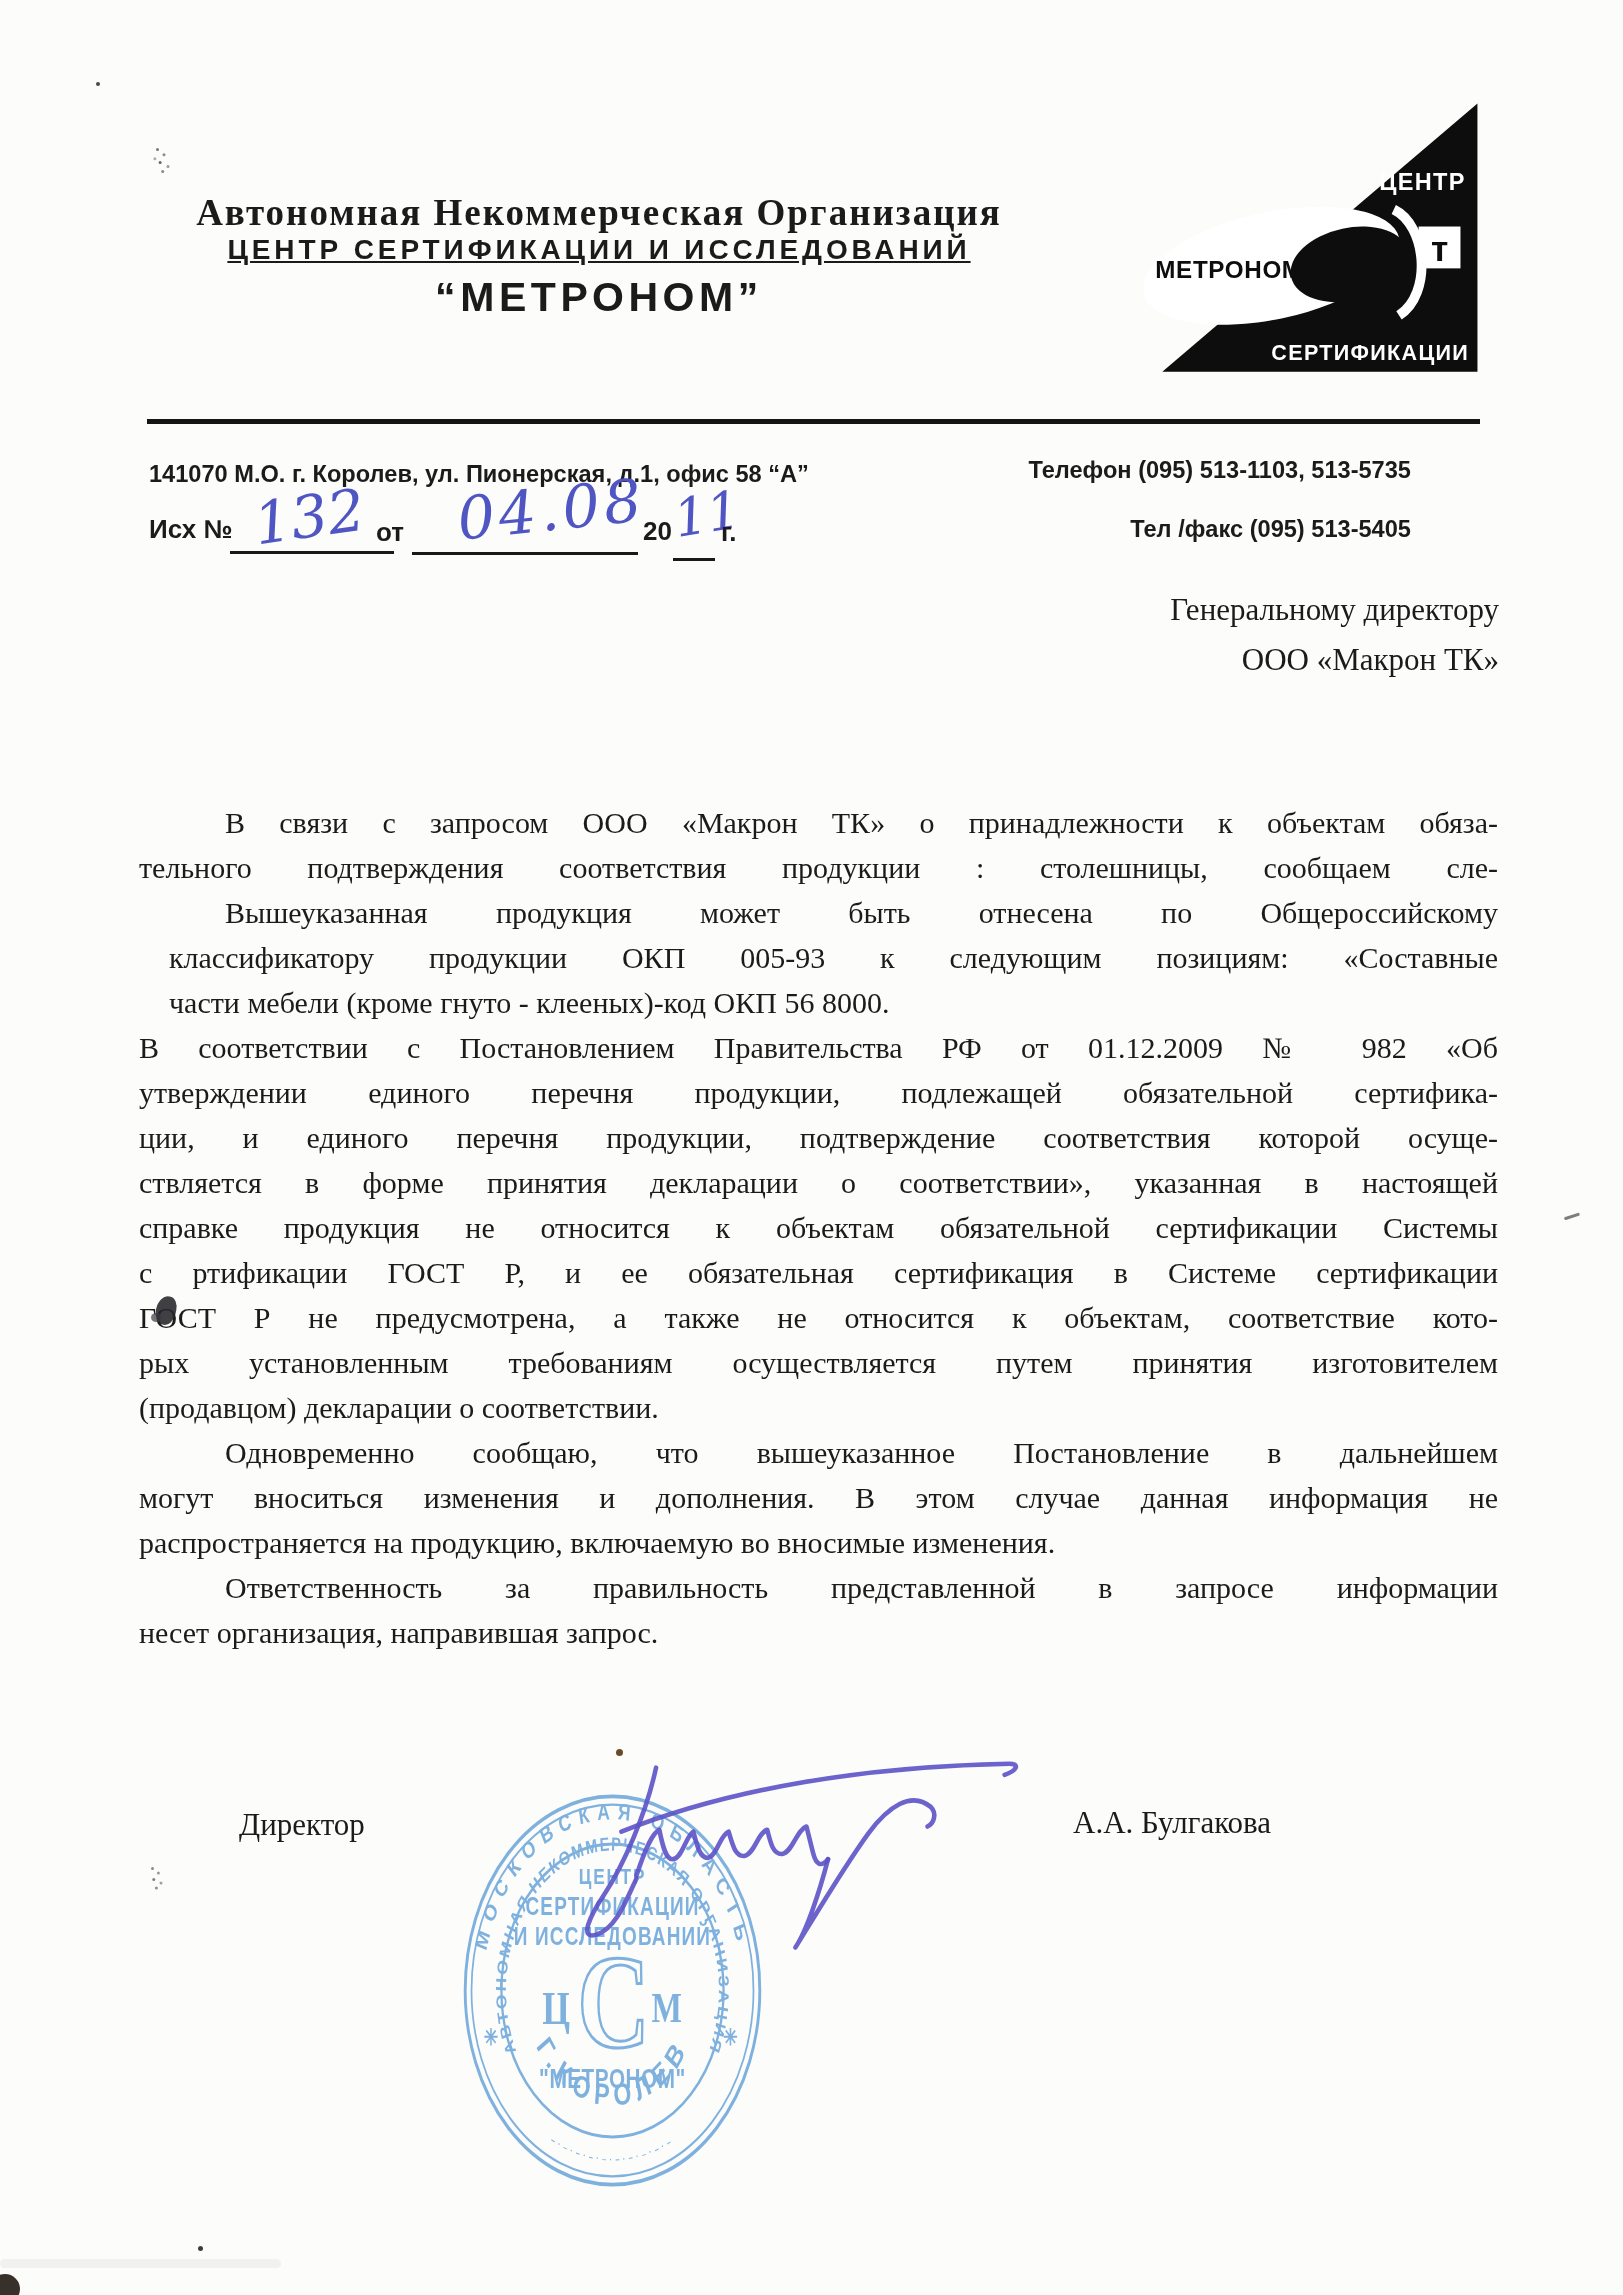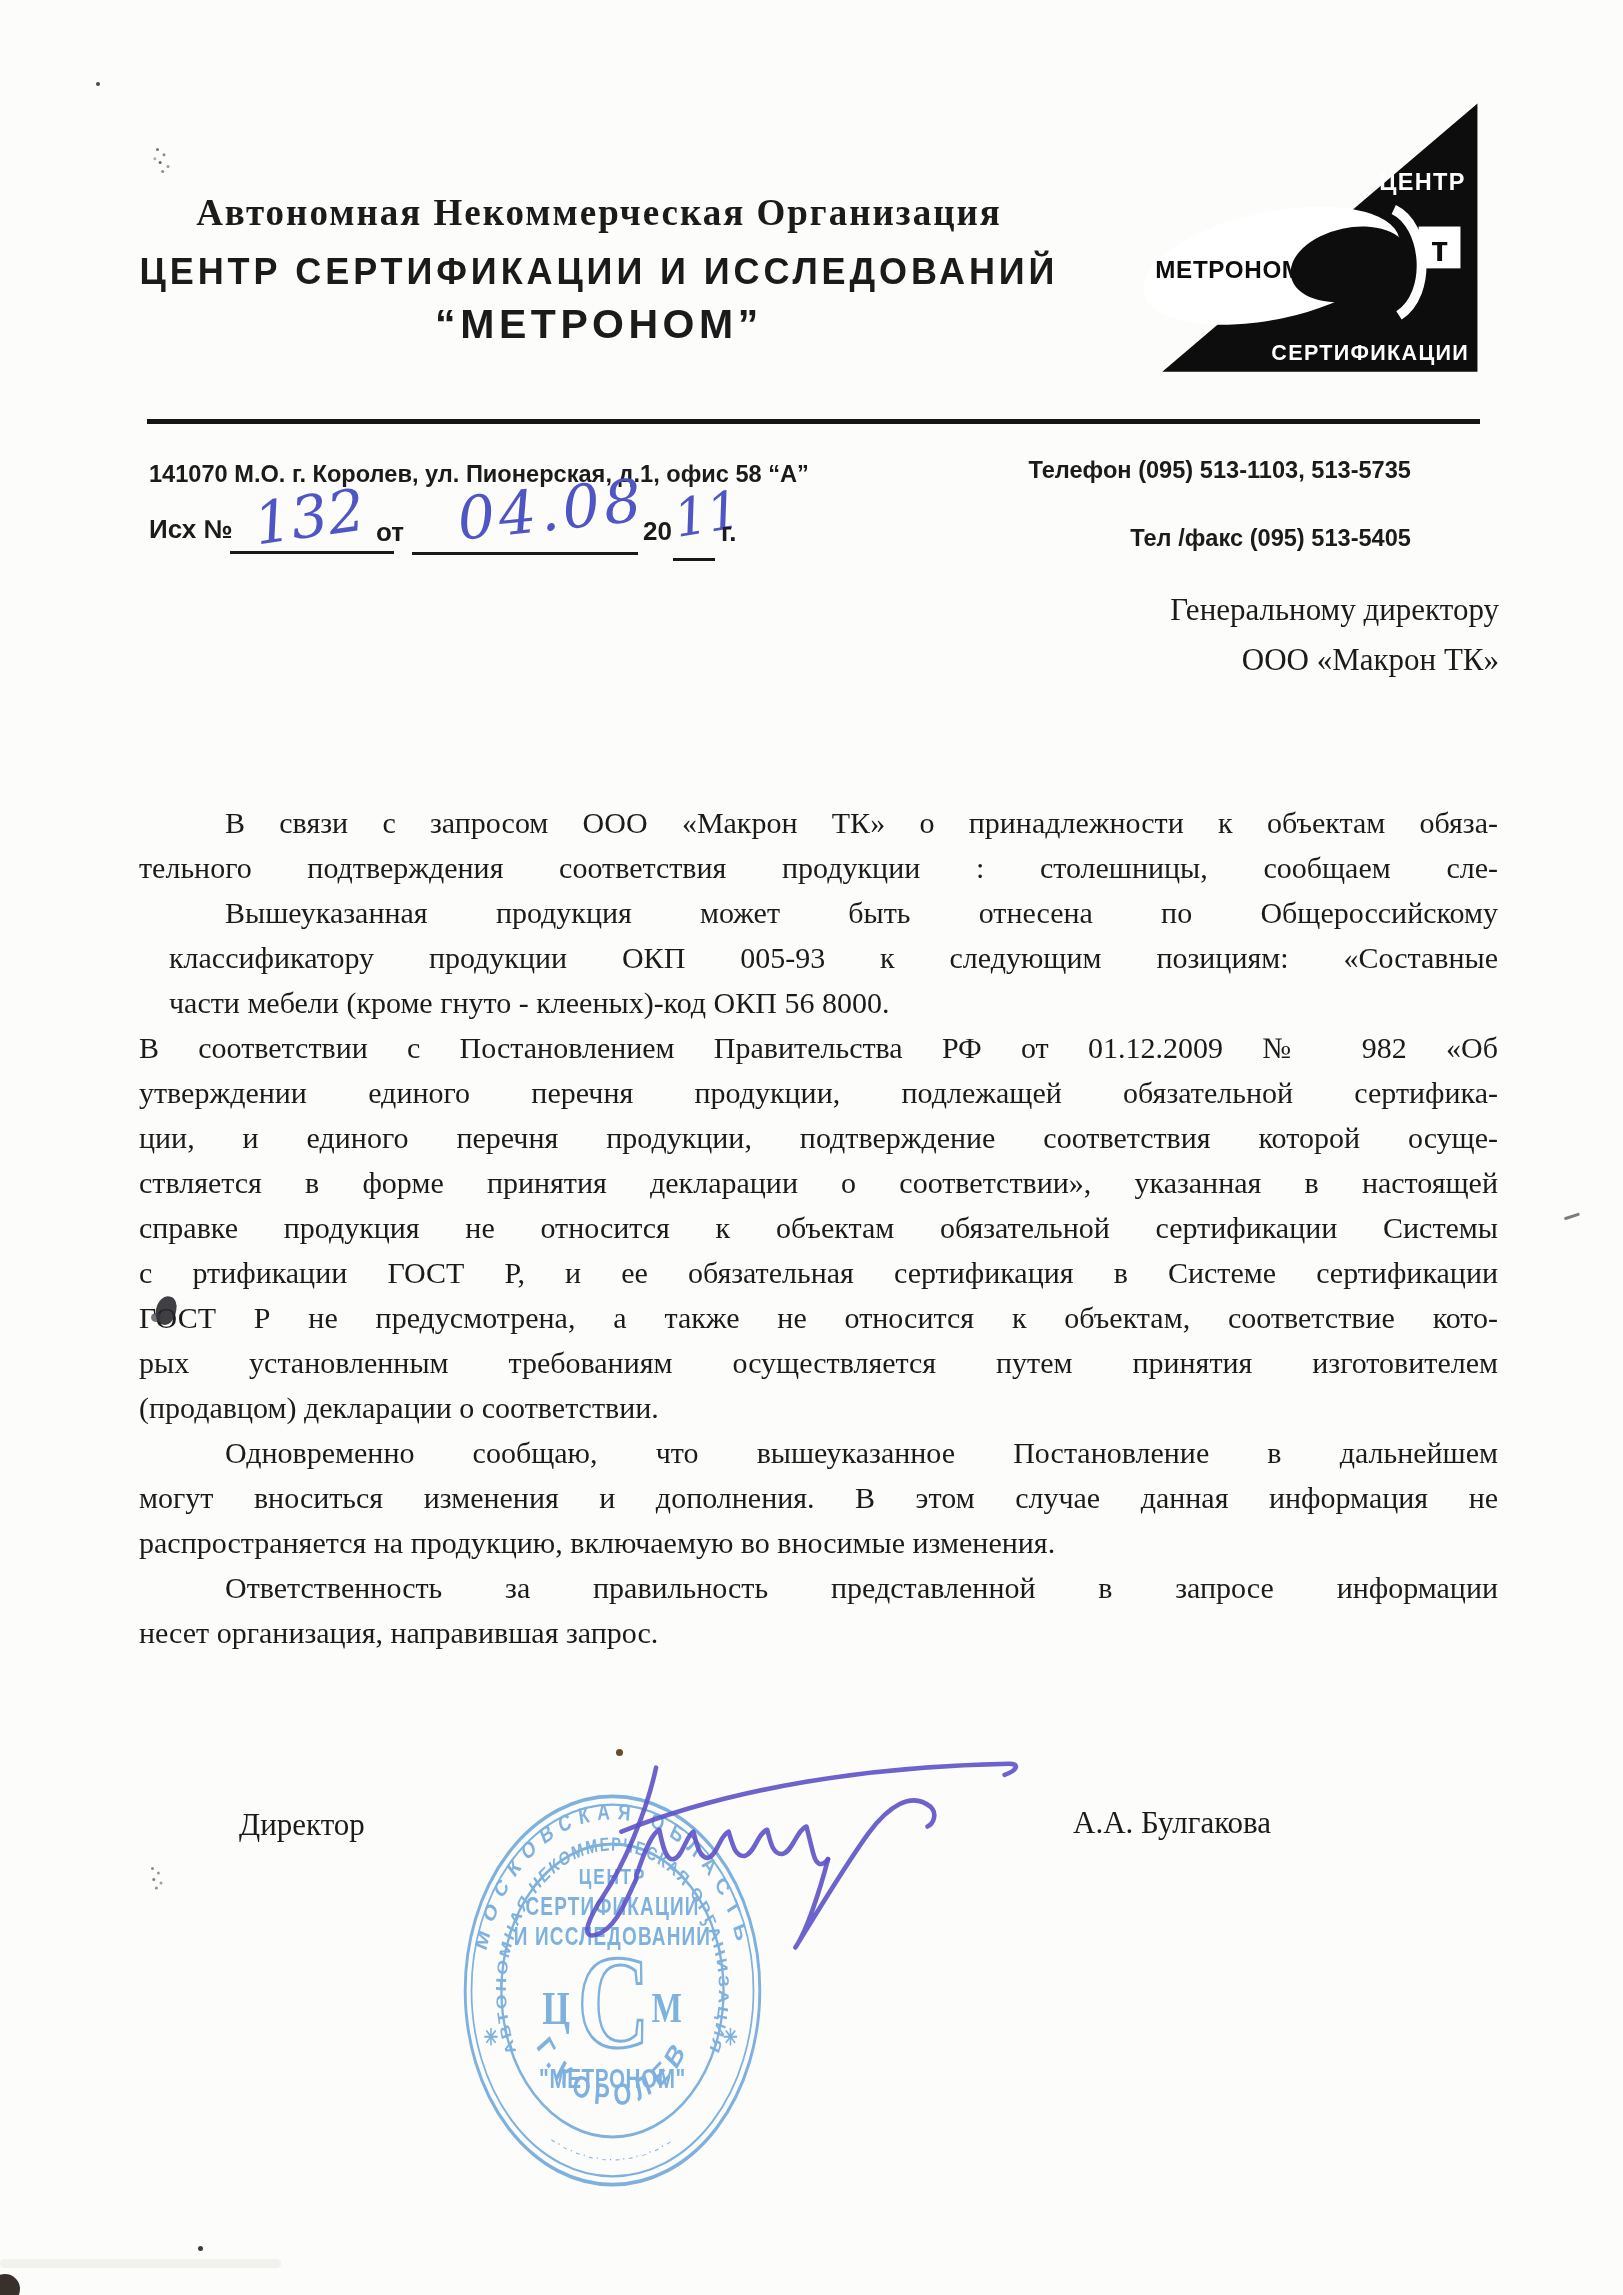--- a/index.html
+++ b/index.html
@@ -6,30 +6,30 @@
   body{
     width:1623px;height:2295px;position:relative;
     background:#fcfcfa;overflow:hidden;
     font-family:"Liberation Serif", serif;color:#1b1b1b;
   }
   .abs{position:absolute;}
 
   
   .letterhead{left:105px;top:191px;width:988px;text-align:center;}
   .lh1{font-family:"Liberation Serif",serif;font-weight:bold;font-size:37px;letter-spacing:2px;white-space:nowrap;}
-  .lh2{font-family:"Liberation Sans",sans-serif;font-weight:bold;font-size:36px;letter-spacing:3.9px;margin-top:17px;white-space:nowrap;}
+  .lh2{font-family:"Liberation Sans",sans-serif;font-weight:bold;font-size:28px;letter-spacing:3.9px;margin-top:0;white-space:nowrap;text-decoration:underline;}
   .lh3{font-family:"Liberation Sans",sans-serif;font-weight:bold;font-size:41px;letter-spacing:4.6px;margin-top:7.9px;white-space:nowrap;}
 
   .rule{left:147px;top:419px;width:1333px;height:4.6px;background:#151515;}
 
   
   .sansb{font-family:"Liberation Sans",sans-serif;font-weight:bold;}
   .address{left:149px;top:461px;font-size:23.6px;white-space:nowrap;}
   .phone{left:982px;top:457px;width:429px;text-align:right;font-size:23.6px;white-space:nowrap;}
-  .fax{left:982px;top:516px;width:429px;text-align:right;font-size:23.6px;white-space:nowrap;margin-top:9px;}
+  .fax{left:982px;top:516px;width:429px;text-align:right;font-size:23.6px;white-space:nowrap;}
 
   .ref-label{left:149px;top:514px;font-size:26px;}
   .ref-ot{left:376px;top:517px;font-size:26px;}
   .ref-20{left:643px;top:516px;font-size:26px;text-align:center;}
   .ref-g{left:721px;top:517px;font-size:26px;}
   .hand{font-family:"DejaVu Serif",serif;font-style:italic;color:#4f55c2;}
   .hw-num{left:254px;top:483px;font-size:58px;transform:rotate(-8deg);}
   .hw-date{left:457px;top:475px;font-size:59px;transform:rotate(-6deg);letter-spacing:3.9px;}
   .hw-year{left:674px;top:484px;font-size:52px;transform:rotate(-9deg);}
   .uline{background:#191919;height:3.3px;}

